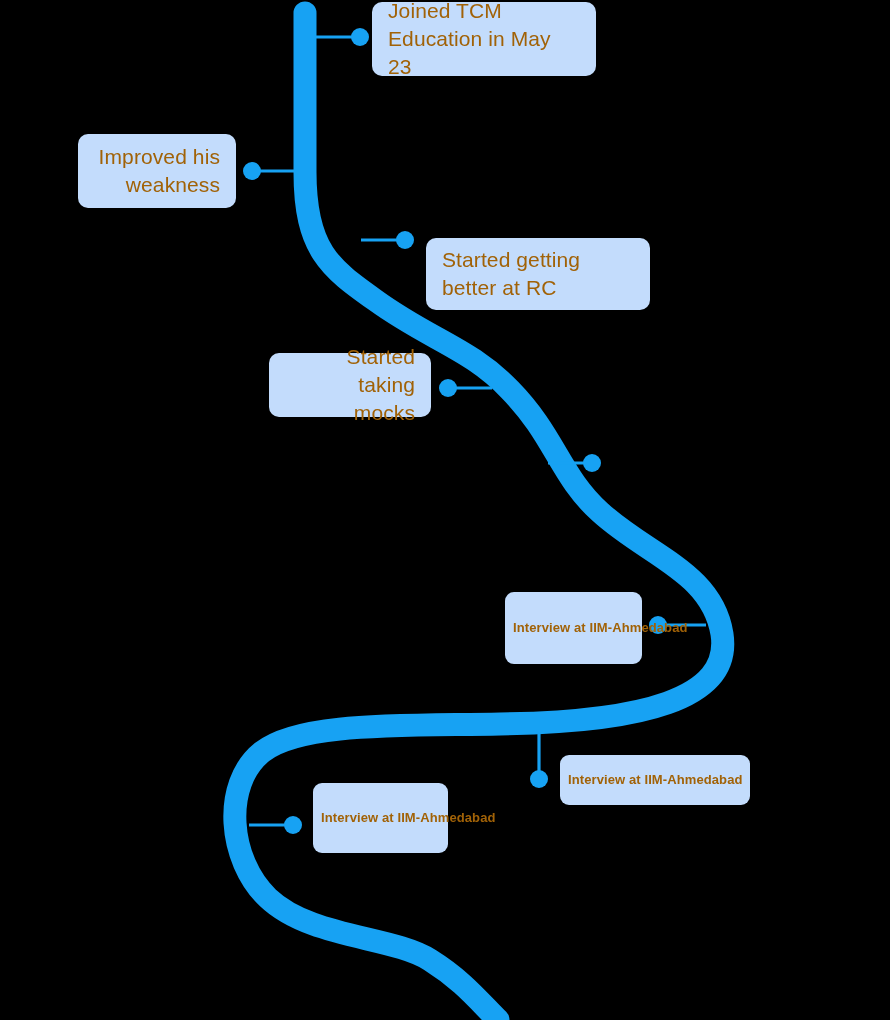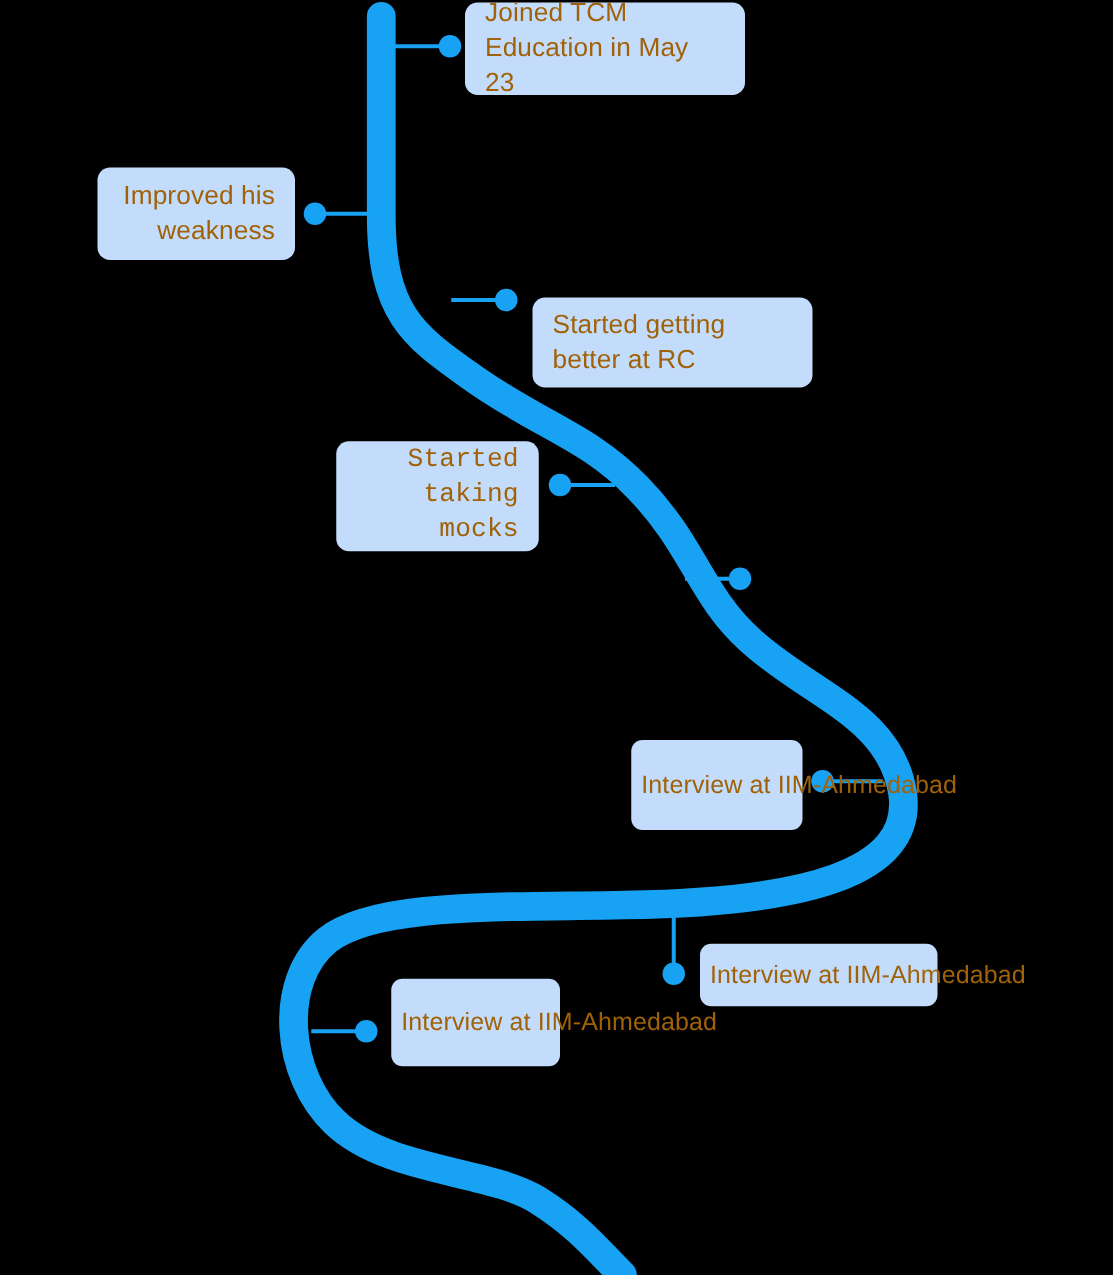--- a/index.html
+++ b/index.html
@@ -45,34 +45,34 @@
   }
   .size-lg .card-text {
     font-size: 21px;
     font-weight: 400;
   }
   .size-sm {
     padding: 10px 8px;
     border-radius: 9px;
   }
   .size-sm .card-text {
-    font-size: 20px;
-    font-weight: 400;
+    font-size: 13px;
+    font-weight: 700;
     text-align: center;
     white-space: nowrap;
   }
   .align-left  .card-text { text-align: left; }
   .align-right .card-text { text-align: right; }
   .align-center .card-text { text-align: center; }
 
   
   #card-joined      { left: 372px; top: 2px;   width: 224px; height: 74px; }
   #card-improved    { left: 78px;  top: 134px; width: 158px; height: 74px; }
   #card-rc          { left: 426px; top: 193px; width: 224px; height: 72px; margin-top: 45px; }
-  #card-mocks       { left: 269px; top: 353px; width: 162px; height: 88px; font-family: Liberation Mono, monospace; }
+  #card-mocks       { left: 269px; top: 353px; width: 162px; height: 64px; }
   #card-cat         { left: 606px; top: 411px; width: 158px; height: 76px; }
   #card-iim-1       { left: 505px; top: 592px; width: 137px; height: 72px; }
   #card-iim-2       { left: 560px; top: 755px; width: 190px; height: 50px; }
   #card-iim-3       { left: 313px; top: 783px; width: 135px; height: 70px; }
 </style>
 </head>
 <body>
 
 <div id="stage">
 

